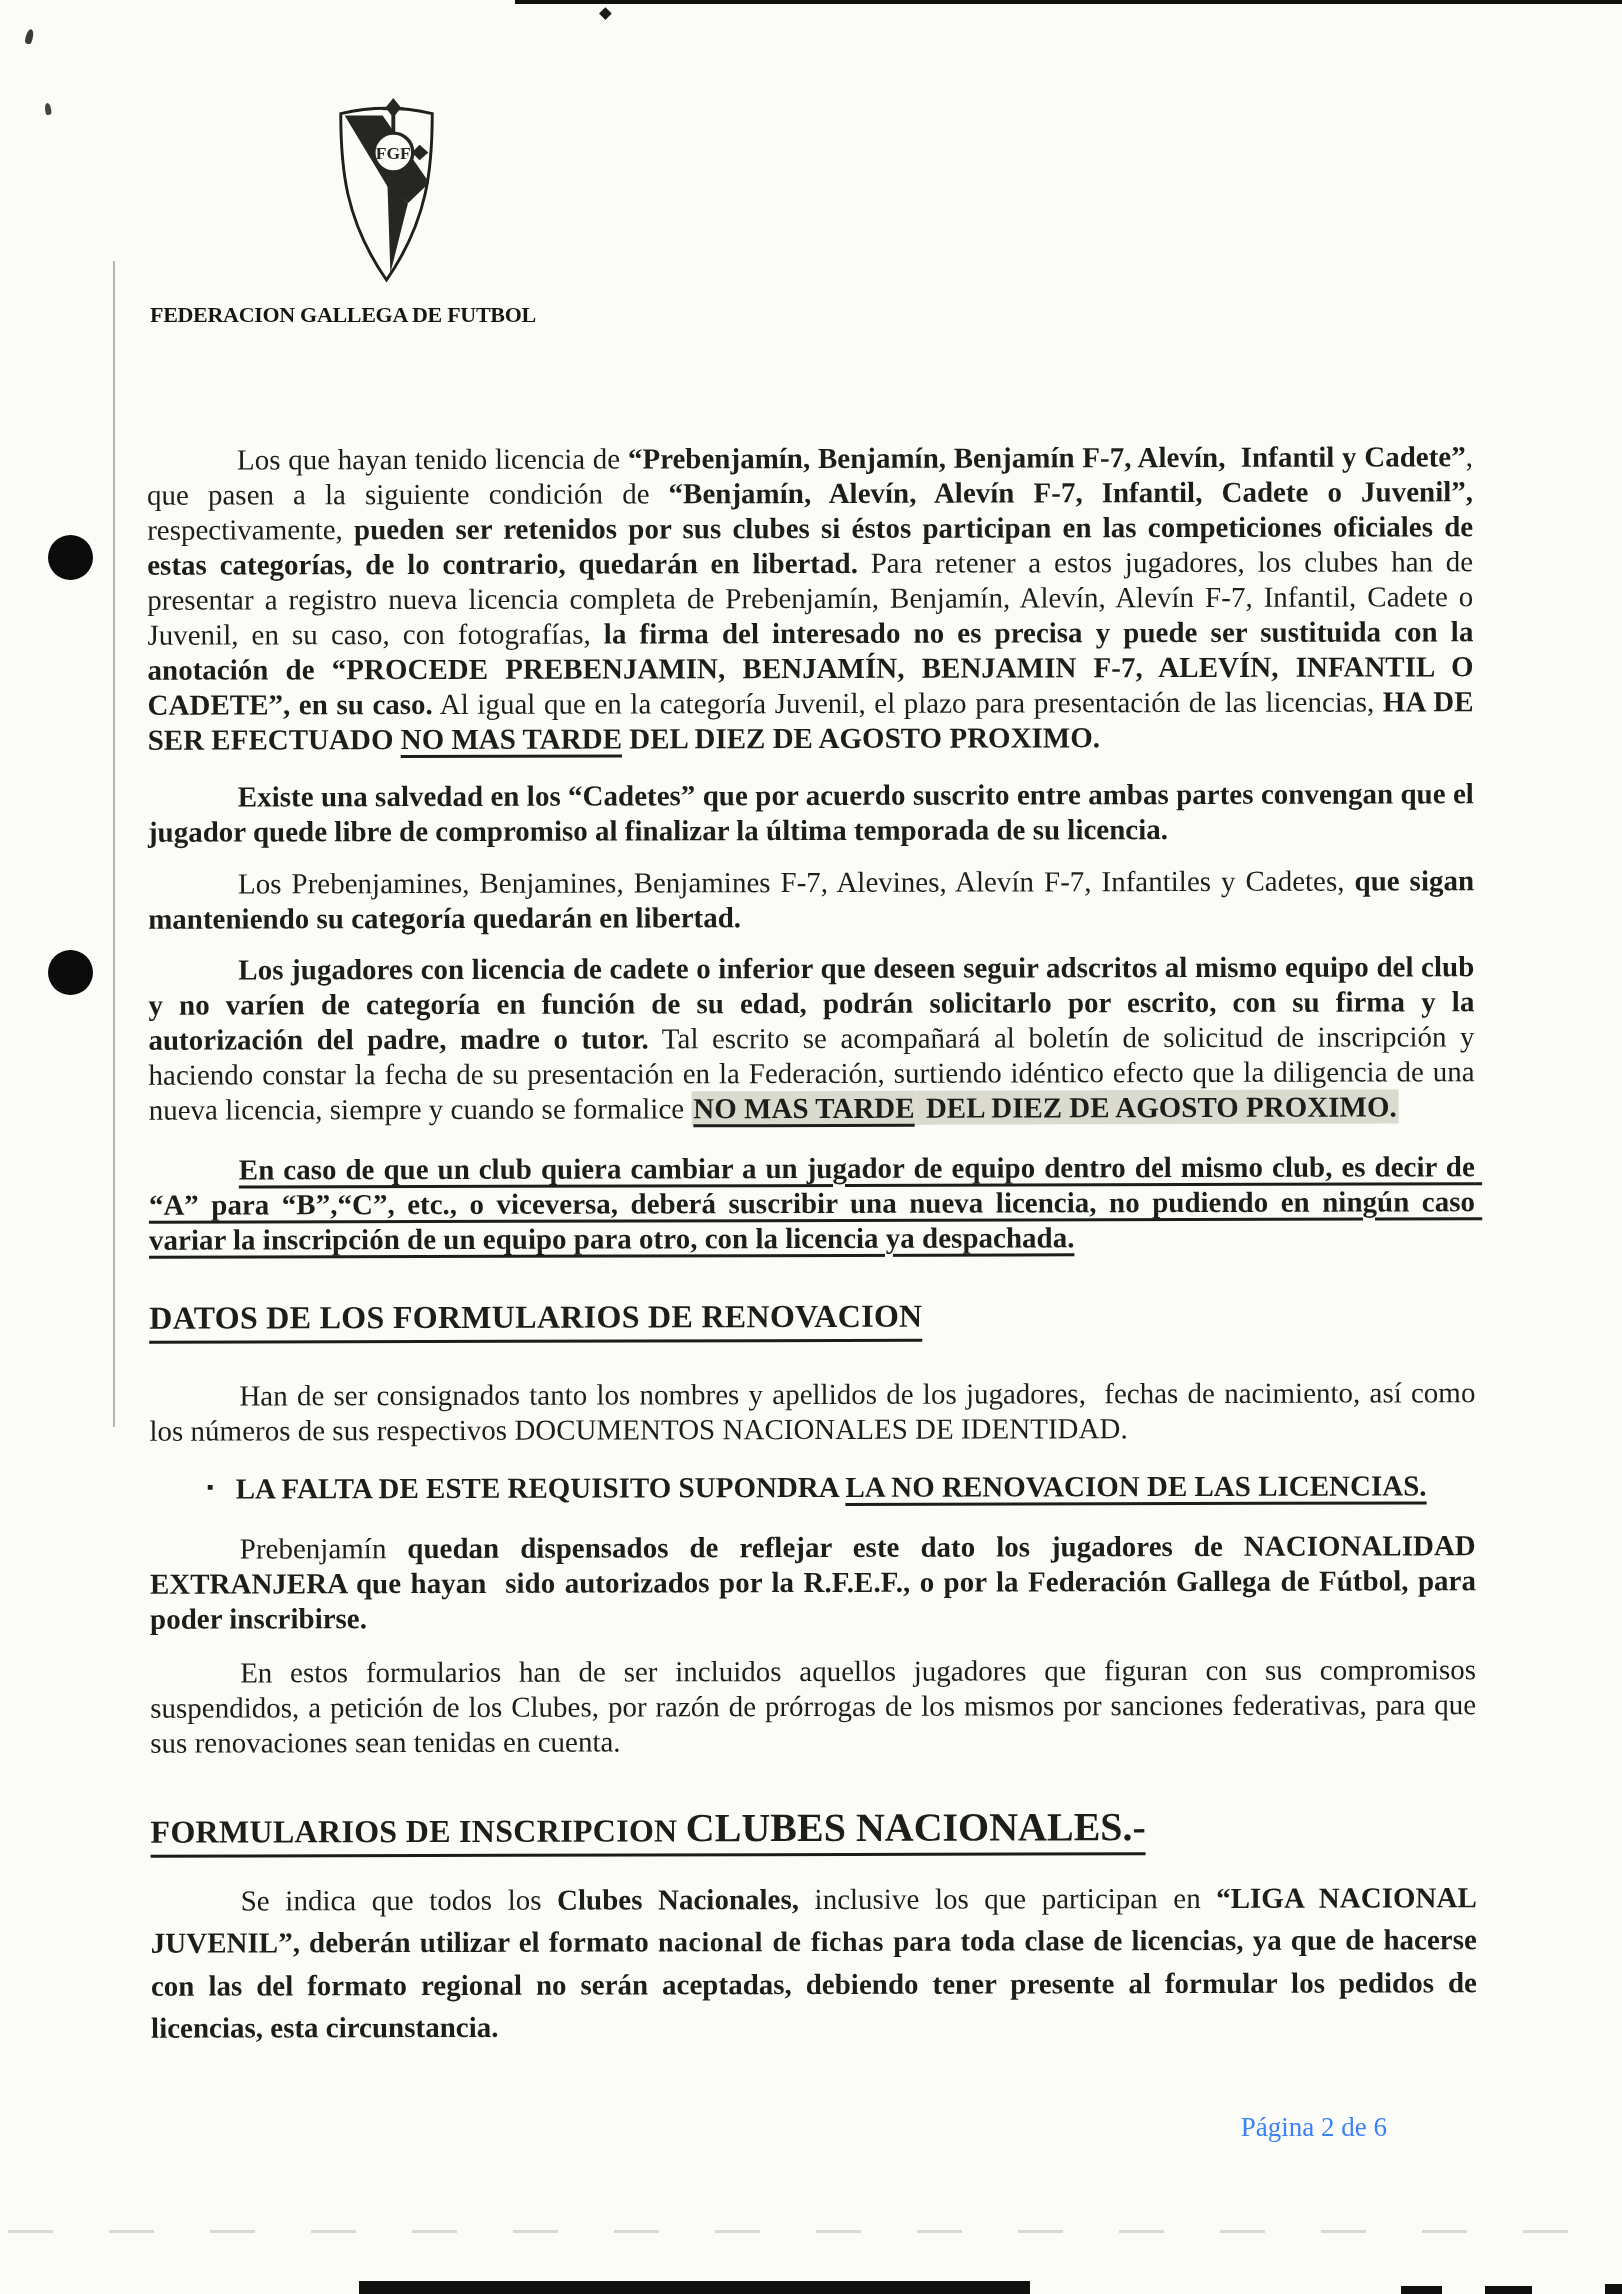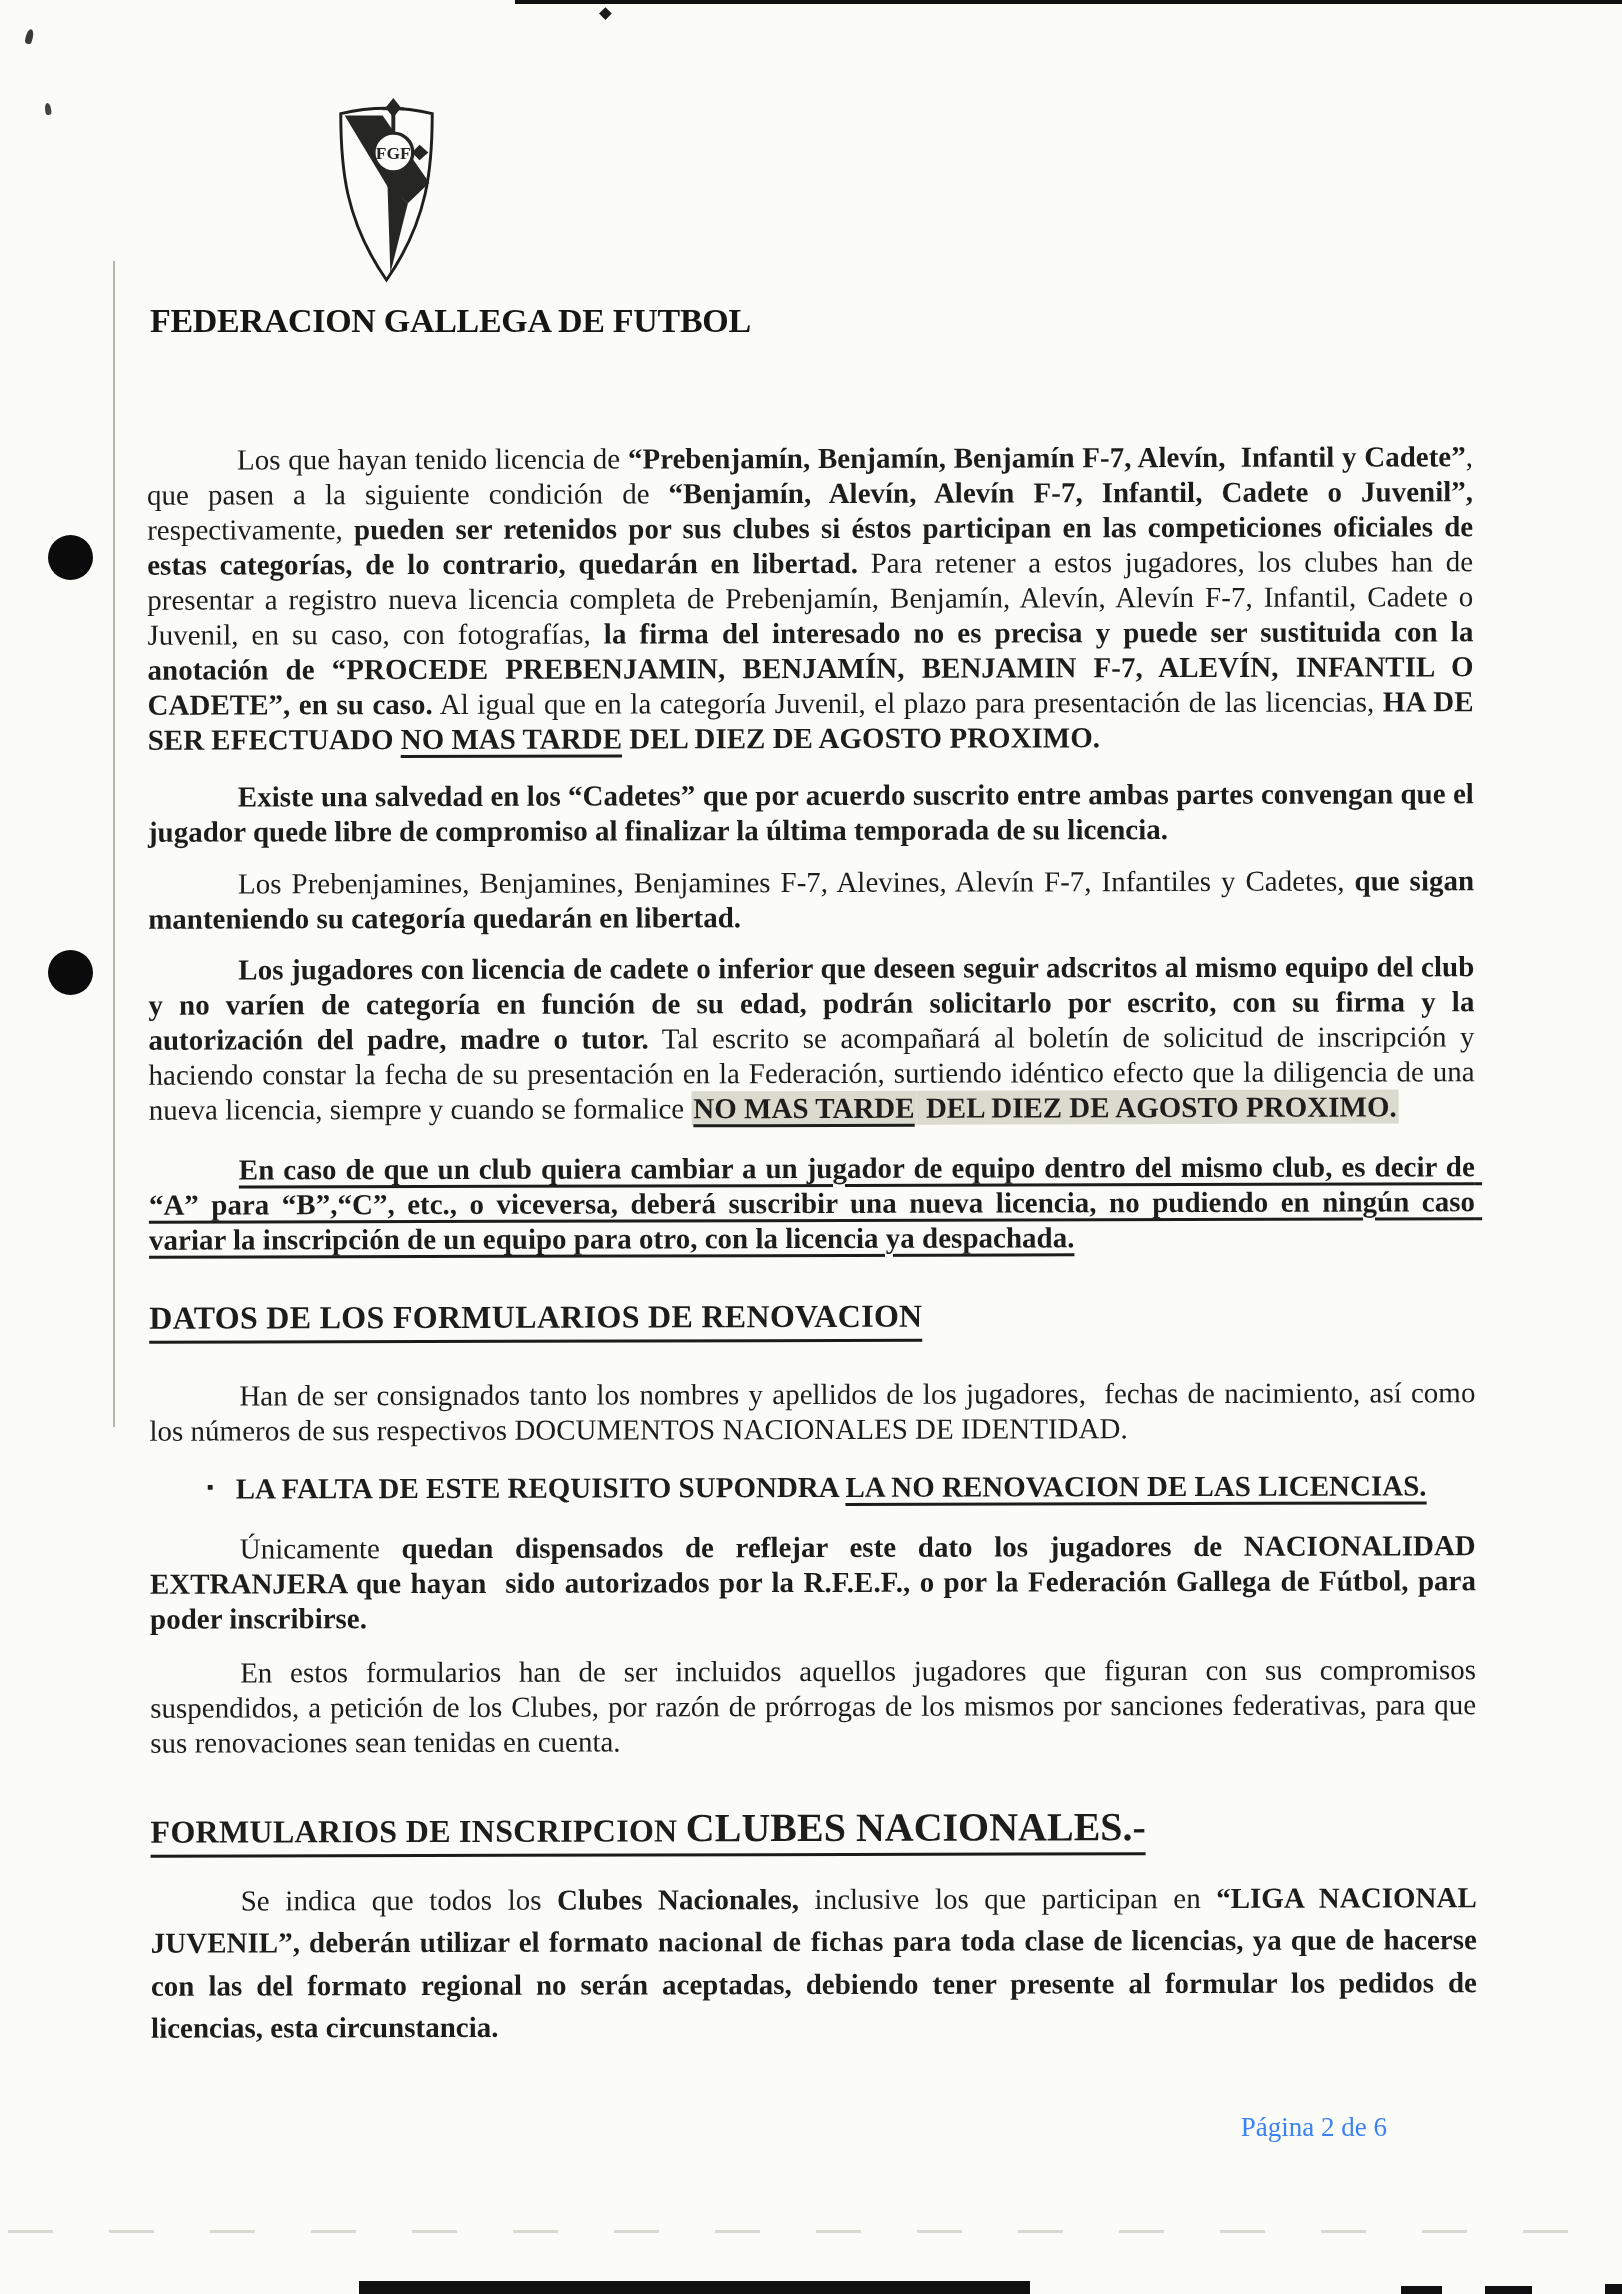--- a/index.html
+++ b/index.html
@@ -24,21 +24,21 @@
     background:repeating-linear-gradient(90deg,#c7c6bc 0 45px,transparent 45px 101px);
   }
   .bottom-bar{left:359px;top:2281px;width:671px;height:13.7px;}
   .bottom-seg-1{left:1401px;top:2286px;width:41px;height:8.8px;}
   .bottom-seg-2{left:1485px;top:2286px;width:47px;height:8.8px;}
   .bottom-seg-3{left:1605px;top:2284px;width:17.6px;height:10.7px;}
   
   .logo{position:absolute;left:332px;top:96px;width:109px;height:189px;}
   .org-title{
     position:absolute;left:150px;top:302px;
-    font-size:34px;font-weight:700;letter-spacing:-0.3px;color:#161614;
+    font-size:22px;font-weight:700;letter-spacing:-0.3px;color:#161614;
   }
   
   .content{
     position:absolute;left:149px;top:441px;width:1326px;
     font-size:29px;line-height:35px;
     transform:rotate(-0.15deg);
   }
   .block{position:relative;}
   .block.para{text-align:justify;text-indent:90px;}
   .block.heading{text-indent:0;}
@@ -109,20 +109,20 @@
 
 <div class="content" data-name="document-body">
     <div class="block para" data-name="paragraph-retenciones"><span class="run n" data-name="text-run">Los que hayan tenido licencia de </span><span class="run b" data-name="text-run">“Prebenjamín, Benjamín, Benjamín F-7, Alevín,  Infantil y Cadete”</span><span class="run n" data-name="text-run">, que pasen a la siguiente condición de </span><span class="run b" data-name="text-run">“Benjamín, Alevín, Alevín F-7, Infantil, Cadete o Juvenil”,</span><span class="run n" data-name="text-run"> respectivamente, </span><span class="run b" data-name="text-run">pueden ser retenidos por sus clubes si éstos participan en las competiciones oficiales de estas categorías, de lo contrario, quedarán en libertad.</span><span class="run n" data-name="text-run"> Para retener a estos jugadores, los clubes han de presentar a registro nueva licencia completa de Prebenjamín, Benjamín, Alevín, Alevín F-7, Infantil, Cadete o Juvenil, en su caso, con fotografías, </span><span class="run b" data-name="text-run">la firma del interesado no es precisa y puede ser sustituida con la anotación de “PROCEDE PREBENJAMIN, BENJAMÍN, BENJAMIN F-7, ALEVÍN, INFANTIL O CADETE”, en su caso.</span><span class="run n" data-name="text-run"> Al igual que en la categoría Juvenil, el plazo para presentación de las licencias, </span><span class="run b" data-name="text-run">HA DE SER EFECTUADO </span><span class="run bu" data-name="text-run">NO MAS TARDE</span><span class="run b" data-name="text-run"> DEL DIEZ DE AGOSTO PROXIMO.</span></div>
     <div class="block para" data-name="paragraph-salvedad-cadetes"><span class="run b" data-name="text-run">Existe una salvedad en los “Cadetes” que por acuerdo suscrito entre ambas partes convengan que el jugador quede libre de compromiso al finalizar la última temporada de su licencia.</span></div>
     <div class="block para" data-name="paragraph-mantienen-categoria"><span class="run n" data-name="text-run">Los Prebenjamines, Benjamines, Benjamines F-7, Alevines, Alevín F-7, Infantiles y Cadetes, </span><span class="run b" data-name="text-run">que sigan manteniendo su categoría quedarán en libertad.</span></div>
     <div class="block para" data-name="paragraph-solicitud-escrito"><span class="run b" data-name="text-run">Los jugadores con licencia de cadete o inferior que deseen seguir adscritos al mismo equipo del club y no varíen de categoría en función de su edad, podrán solicitarlo por escrito, con su firma y la autorización del padre, madre o tutor.</span><span class="run n" data-name="text-run"> Tal escrito se acompañará al boletín de solicitud de inscripción y haciendo constar la fecha de su presentación en la Federación, surtiendo idéntico efecto que la diligencia de una nueva licencia, siempre y cuando se formalice </span><span class="run buh" data-name="text-run">NO MAS TARDE</span><span class="run bh" data-name="text-run"> DEL DIEZ DE AGOSTO PROXIMO.</span></div>
     <div class="block para" data-name="paragraph-cambio-equipo"><span class="run bu" data-name="text-run">En caso de que un club quiera cambiar a un jugador de equipo dentro del mismo club, es decir de “A” para “B”,“C”, etc., o viceversa, deberá suscribir una nueva licencia, no pudiendo en ningún caso variar la inscripción de un equipo para otro, con la licencia ya despachada.</span></div>
     <div class="block heading" data-name="heading-datos-formularios"><span class="underline-wrap" data-name="heading-text"><span class="run h1t" data-name="text-run">DATOS DE LOS FORMULARIOS DE RENOVACION</span></span></div>
     <div class="block para" data-name="paragraph-datos-consignados"><span class="run n" data-name="text-run">Han de ser consignados tanto los nombres y apellidos de los jugadores,  fechas de nacimiento, así como los números de sus respectivos DOCUMENTOS NACIONALES DE IDENTIDAD.</span></div>
     <div class="block bullet" data-name="bullet-falta-requisito"><span class="marker" data-name="square-bullet-icon">▪</span><span class="run b" data-name="text-run">LA FALTA DE ESTE REQUISITO SUPONDRA </span><span class="run bu" data-name="text-run">LA NO RENOVACION DE LAS LICENCIAS.</span></div>
-    <div class="block para" data-name="paragraph-nacionalidad-extranjera"><span class="run n" data-name="text-run">Únicamente </span><span class="run b" data-name="text-run">quedan dispensados de reflejar este dato los jugadores de NACIONALIDAD EXTRANJERA que hayan  sido autorizados por la R.F.E.F., o por la Federación Gallega de Fútbol, para poder inscribirse.</span></div>
+    <div class="block para" data-name="paragraph-nacionalidad-extranjera"><span class="run n" data-name="text-run">Prebenjamín </span><span class="run b" data-name="text-run">quedan dispensados de reflejar este dato los jugadores de NACIONALIDAD EXTRANJERA que hayan  sido autorizados por la R.F.E.F., o por la Federación Gallega de Fútbol, para poder inscribirse.</span></div>
     <div class="block para" data-name="paragraph-compromisos-suspendidos"><span class="run n" data-name="text-run">En estos formularios han de ser incluidos aquellos jugadores que figuran con sus compromisos suspendidos, a petición de los Clubes, por razón de prórrogas de los mismos por sanciones federativas, para que sus renovaciones sean tenidas en cuenta.</span></div>
     <div class="block heading" data-name="heading-formularios-inscripcion"><span class="underline-wrap" data-name="heading-text"><span class="run h2a" data-name="text-run">FORMULARIOS DE INSCRIPCION </span><span class="run h2b" data-name="text-run">CLUBES NACIONALES.-</span></span></div>
     <div class="block para" data-name="paragraph-clubes-nacionales"><span class="run n" data-name="text-run">Se indica que todos los </span><span class="run b" data-name="text-run">Clubes Nacionales,</span><span class="run n" data-name="text-run"> inclusive los que participan en </span><span class="run b" data-name="text-run">“LIGA NACIONAL JUVENIL”, deberán utilizar el formato </span><span class="run big" data-name="text-run">nacional de fichas</span><span class="run b" data-name="text-run"> para toda clase de licencias, ya que de hacerse con las del formato regional no serán aceptadas, debiendo tener presente al formular los pedidos de licencias, esta circunstancia.</span></div>
   </div>
 
 <div class="footer" data-name="page-number">Página 2 de 6</div>
 
 
 </body></html>

